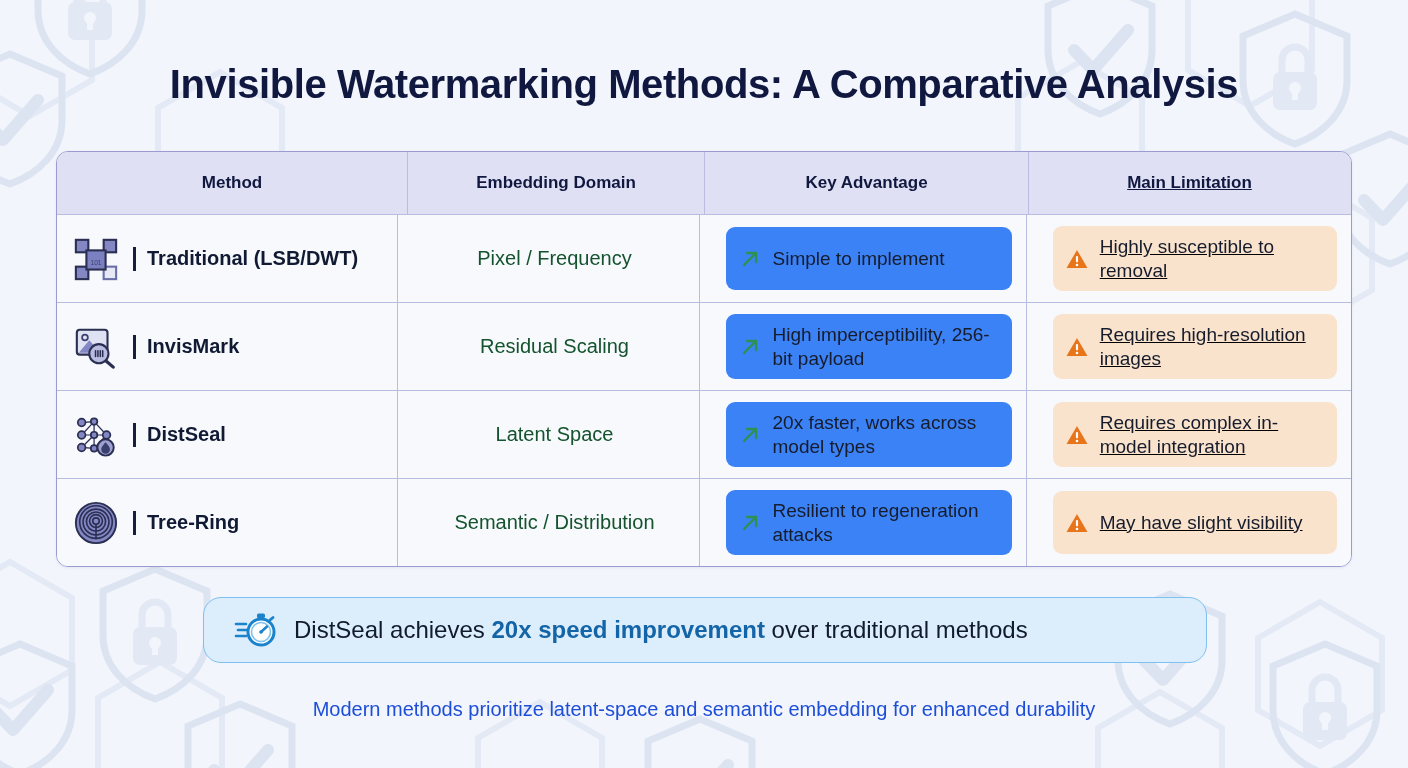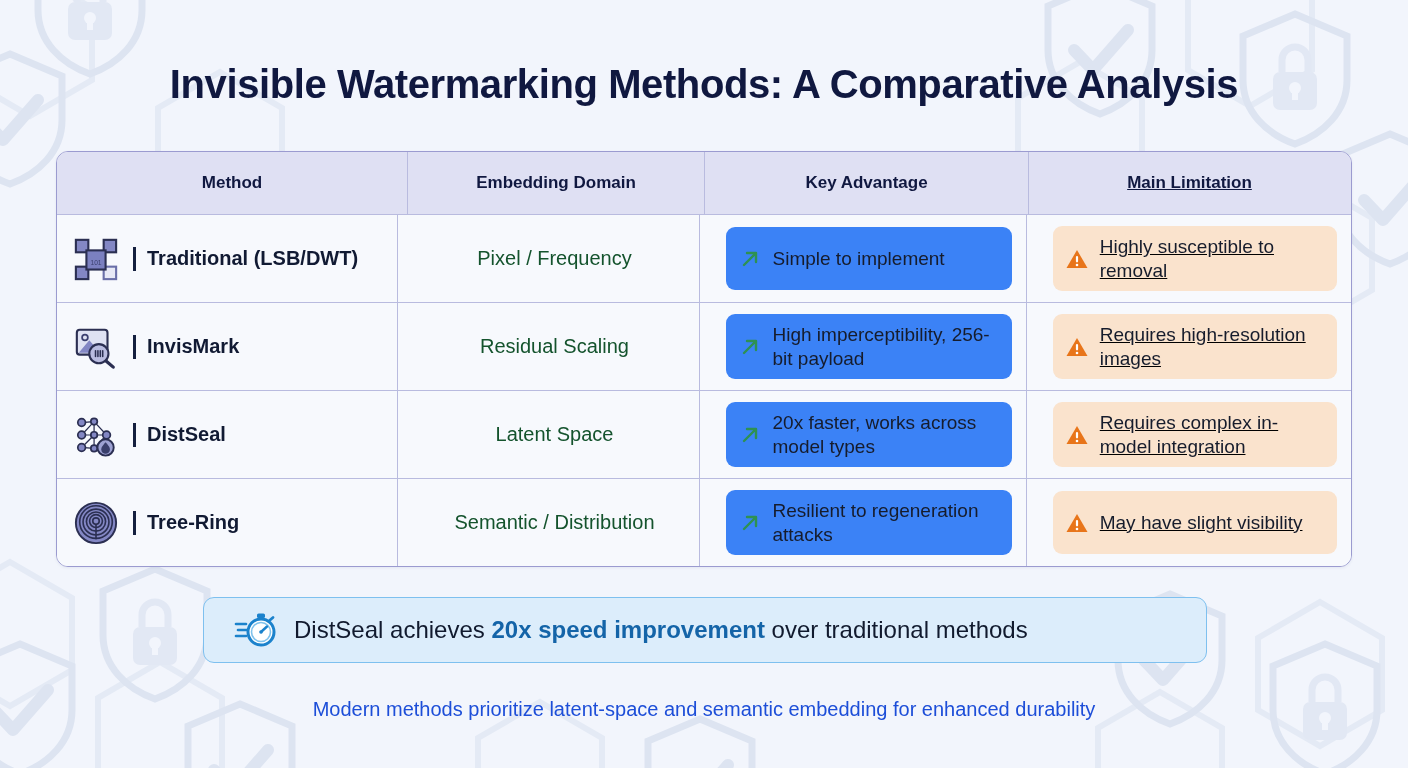--- a/index.html
+++ b/index.html
@@ -119,21 +119,21 @@
     color: #161c2c;
   }
 
   
   #callout {
     position: absolute;
     left: 203px; top: 597px;
     width: 1004px; height: 66px;
     background: #dcedfb;
     border: 1.5px solid #7ec0ef;
-    border-radius: 11px;
+    border-radius: 18px;
     display: flex;
     align-items: center;
     gap: 16px;
     padding: 0 30px;
   }
   #callout-icon { flex: 0 0 44px; width: 44px; height: 44px; display:block; }
   #callout-text {
     font-size: 24px;
     color: #111a2e;
     white-space: nowrap;

